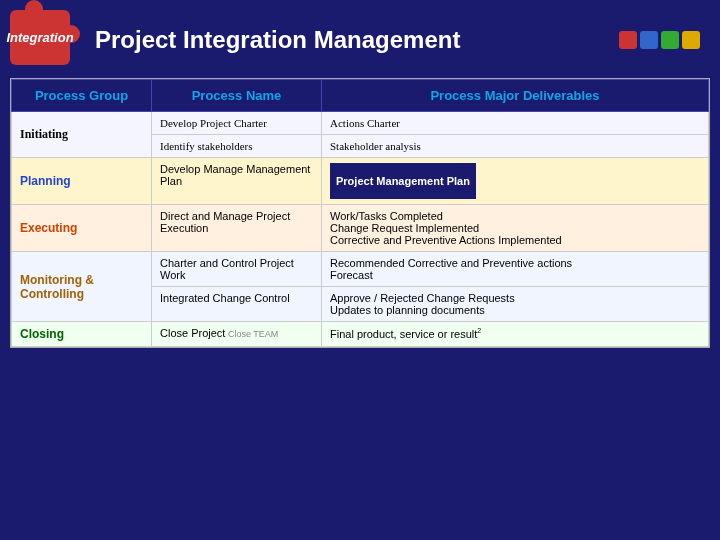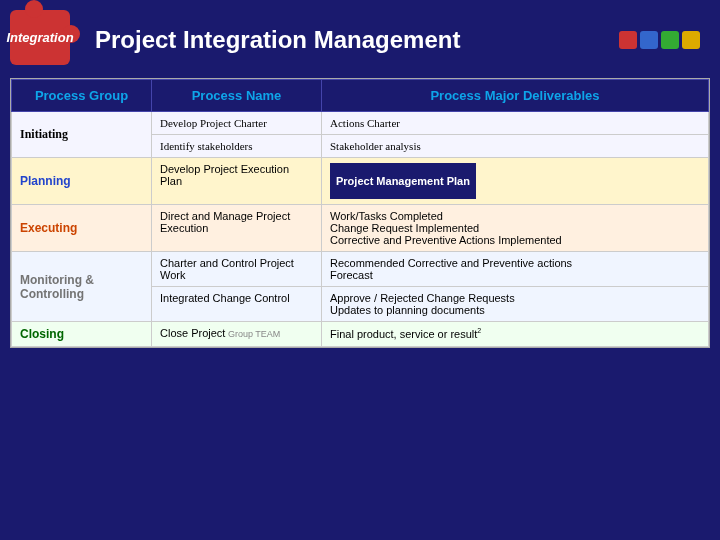--- a/index.html
+++ b/index.html
@@ -131,21 +131,21 @@
     .bold-deliverable {
       font-weight: bold;
       background: #1a1a6e;
       color: white;
       padding: 12px 6px;
       display: inline-block;
     }
     .group-label-initiating { color: #000; font-weight: bold; }
     .group-label-planning { color: #2244cc; font-weight: bold; }
     .group-label-executing { color: #cc4400; font-weight: bold; text-align: right; }
-    .group-label-monitoring { color: #737373; font-weight: bold; }
+    .group-label-monitoring { color: #a16207; font-weight: bold; }
     .group-label-closing { color: #006600; font-weight: bold; }
     .think-team {
       font-size: 9px;
       color: #888;
     }
     .superscript-2 {
       font-size: 7px;
       vertical-align: super;
     }
   </style>
@@ -191,21 +191,21 @@
 
         <tr>
           <td class="col-process group-initiating">Identify stakeholders</td>
           <td class="col-deliverable group-initiating">Stakeholder analysis</td>
         </tr>
 
         <tr>
           <td class="col-group group-planning">
             <span class="group-label-planning">Planning</span>
           </td>
-          <td class="col-process group-planning">Develop Project Execution Plan</td>
+          <td class="col-process group-planning">Develop Manage Management Plan</td>
           <td class="col-deliverable group-planning">
             <span class="bold-deliverable">Project Management Plan</span>
           </td>
         </tr>
 
         <tr>
           <td class="col-group group-executing">
             <span class="group-label-executing">Executing</span>
           </td>
           <td class="col-process group-executing">Direct and Manage Project Execution</td>
@@ -233,21 +233,21 @@
             Approve / Rejected Change Requests<br>
             Updates to planning documents
           </td>
         </tr>
 
         <tr>
           <td class="col-group group-closing">
             <span class="group-label-closing">Closing</span>
           </td>
           <td class="col-process group-closing">
-            Close Project<span class="think-team"> Group TEAM</span>
+            Close Project<span class="think-team"> Close TEAM</span>
           </td>
           <td class="col-deliverable group-closing">
             Final product, service or result<span class="superscript-2">2</span>
           </td>
         </tr>
       </tbody>
     </table>
   </div>
 </div>
 

